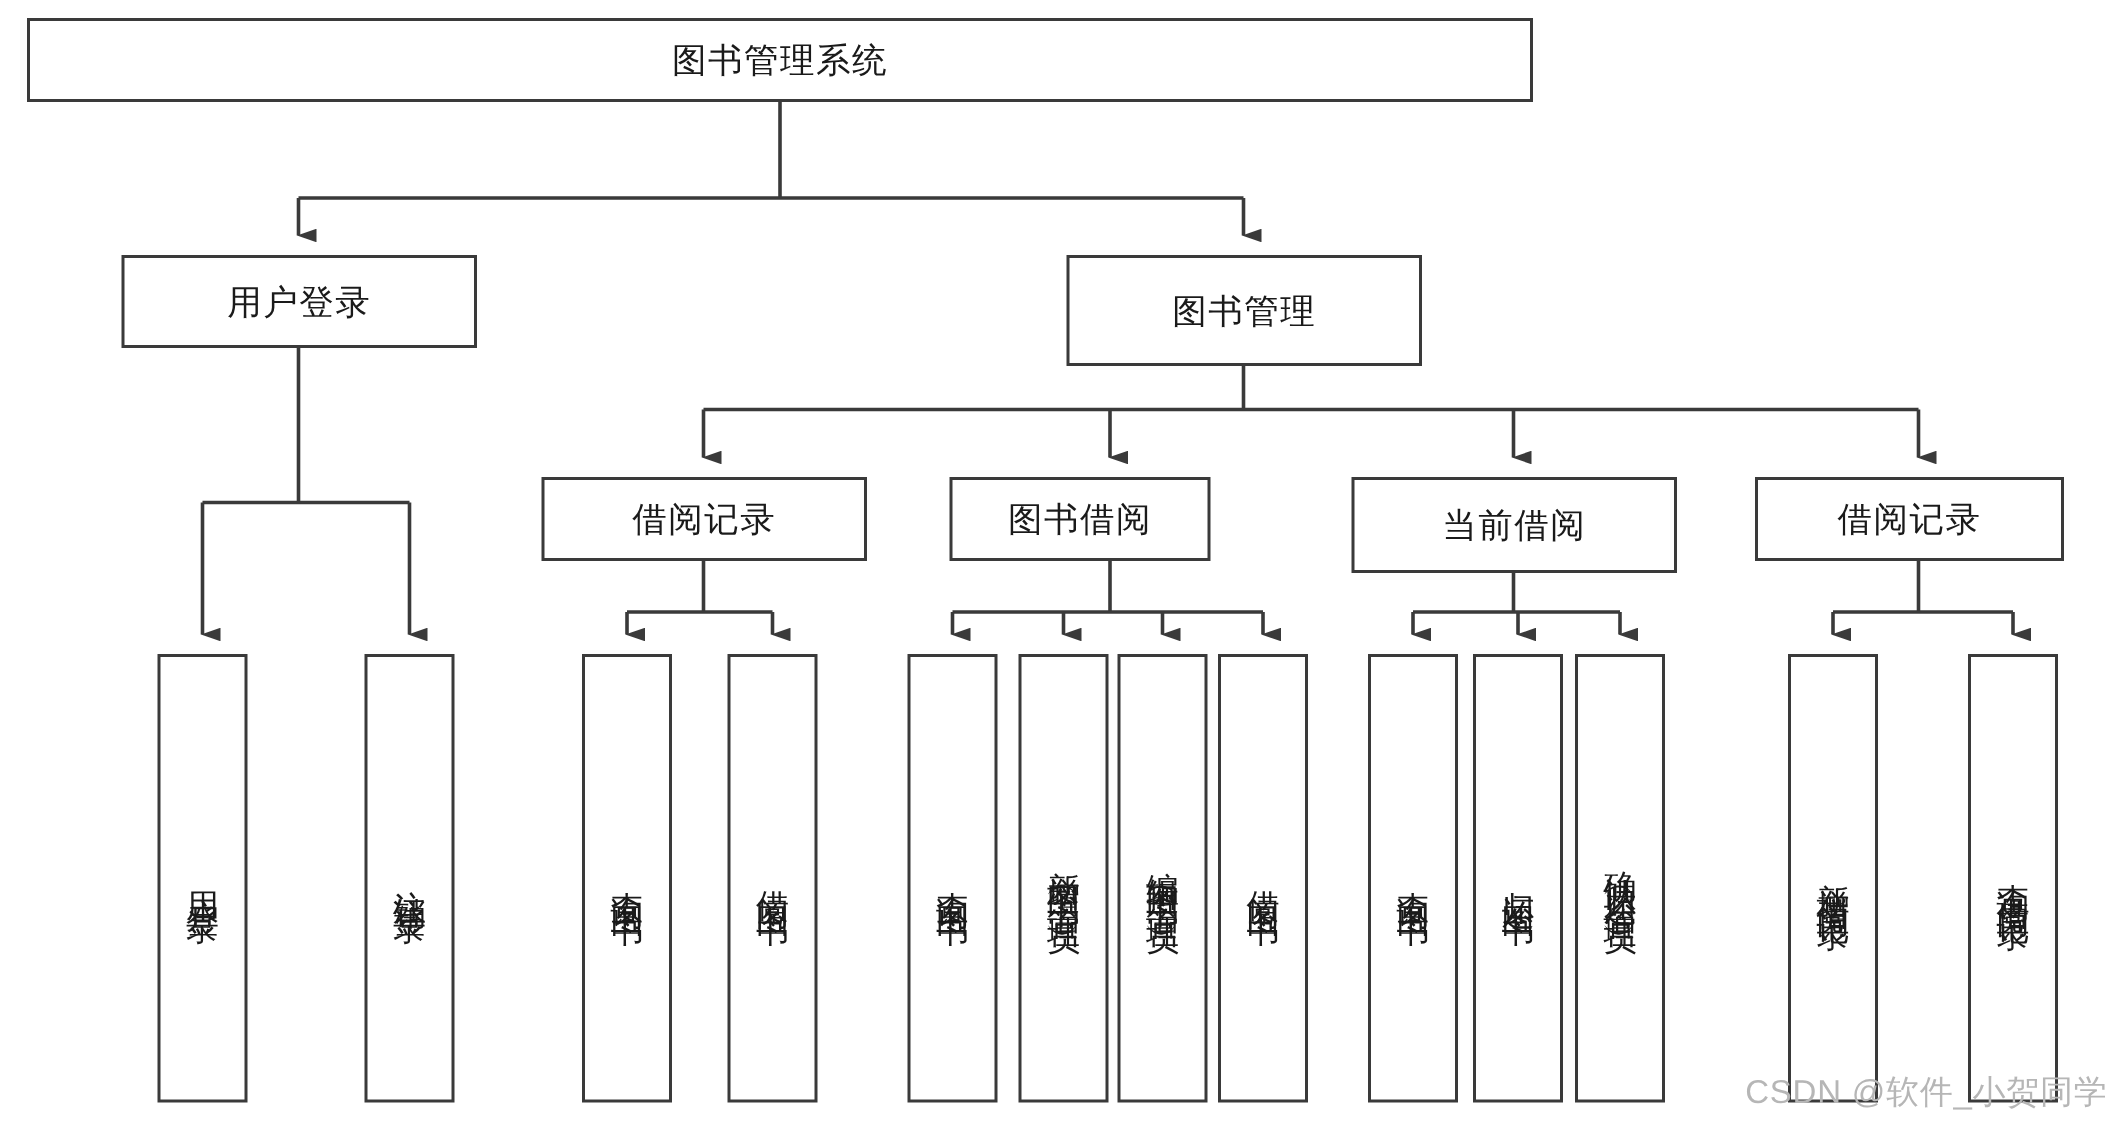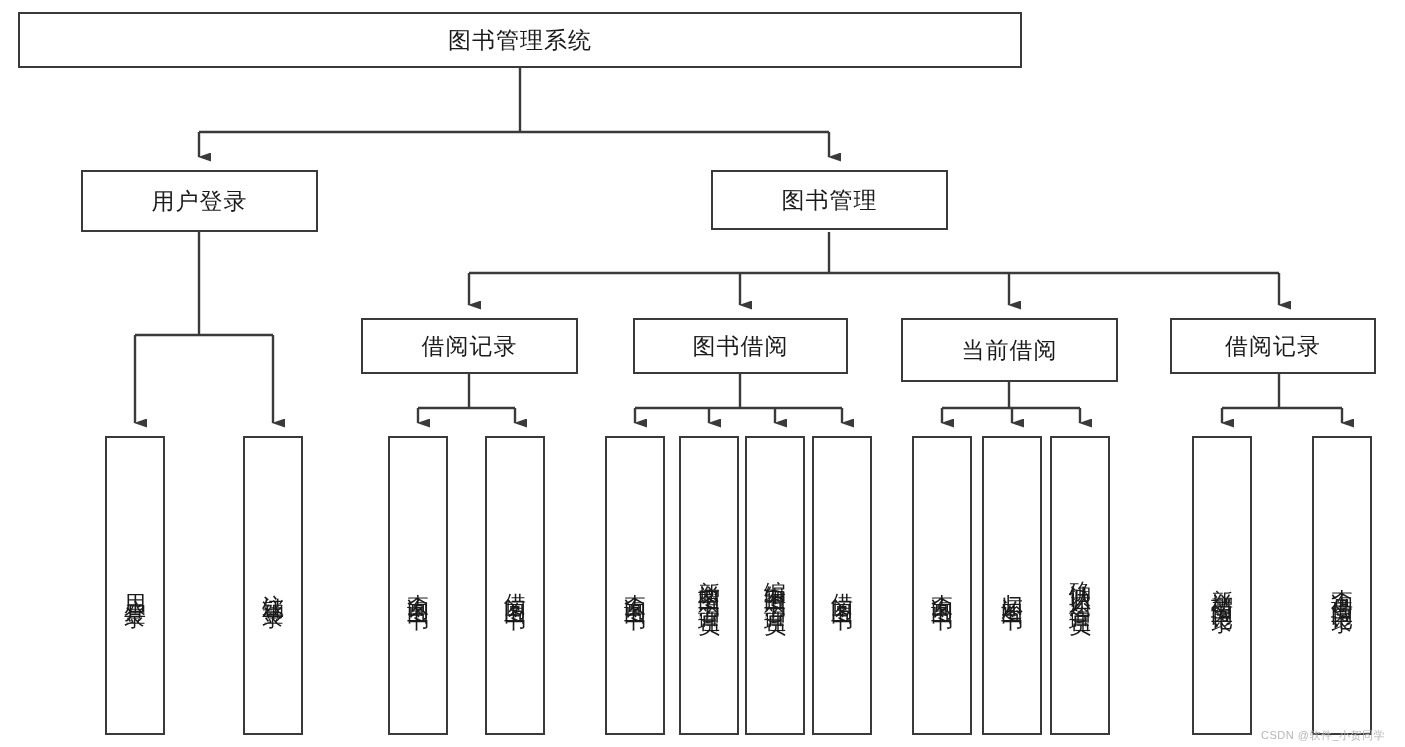--- a/index.html
+++ b/index.html
@@ -53,23 +53,23 @@
   .node.vertical .node-label {
     writing-mode: vertical-rl;
     text-orientation: upright;
     font-size: 22px;
     letter-spacing: 5px;
     line-height: 1;
     white-space: nowrap;
   }
   #watermark {
     position: absolute;
-    right: 20px;
+    right: 0;
     bottom: 4px;
-    font-size: 11px;
+    font-size: 22px;
     color: #b6b6b6;
     letter-spacing: 0.5px;
     white-space: nowrap;
     margin-left: 32px;
   }
 </style>
 </head>
 <body>
 
 <div id="diagram-root">
@@ -117,27 +117,27 @@
       </g>
   </svg>
 
   <div id="nodes-layer">
       <div class="node horizontal" style="left: 18px; top: 12px; width: 1004px; height: 56px; border-color: rgb(58, 58, 58); background: rgb(255, 255, 255); color: rgb(26, 26, 26);">
         <span class="node-label">图书管理系统</span>
       </div>
       <div class="node horizontal" style="left: 81px; top: 170px; width: 237px; height: 62px; border-color: rgb(58, 58, 58); background: rgb(255, 255, 255); color: rgb(26, 26, 26);">
         <span class="node-label">用户登录</span>
       </div>
-      <div class="node horizontal" style="left: 711px; top: 170px; width: 237px; height: 60px; border-color: rgb(58, 58, 58); background: rgb(255, 255, 255); color: rgb(26, 26, 26);">
+      <div class="node horizontal" style="left: 711px; top: 170px; width: 237px; height: 74px; border-color: rgb(58, 58, 58); background: rgb(255, 255, 255); color: rgb(26, 26, 26);">
         <span class="node-label">图书管理</span>
       </div>
       <div class="node horizontal" style="left: 361px; top: 318px; width: 217px; height: 56px; border-color: rgb(58, 58, 58); background: rgb(255, 255, 255); color: rgb(26, 26, 26);">
         <span class="node-label">借阅记录</span>
       </div>
-      <div class="node horizontal" style="left: 633px; top: 318px; width: 215px; height: 56px; border-color: rgb(58, 58, 58); background: rgb(255, 255, 255); color: rgb(26, 26, 26);">
+      <div class="node horizontal" style="left: 633px; top: 318px; width: 174px; height: 56px; border-color: rgb(58, 58, 58); background: rgb(255, 255, 255); color: rgb(26, 26, 26);">
         <span class="node-label">图书借阅</span>
       </div>
       <div class="node horizontal" style="left: 901px; top: 318px; width: 217px; height: 64px; border-color: rgb(58, 58, 58); background: rgb(255, 255, 255); color: rgb(26, 26, 26);">
         <span class="node-label">当前借阅</span>
       </div>
       <div class="node horizontal" style="left: 1170px; top: 318px; width: 206px; height: 56px; border-color: rgb(58, 58, 58); background: rgb(255, 255, 255); color: rgb(26, 26, 26);">
         <span class="node-label">借阅记录</span>
       </div>
       <div class="node vertical" style="left: 105px; top: 436px; width: 60px; height: 299px; border-color: rgb(58, 58, 58); background: rgb(255, 255, 255); color: rgb(26, 26, 26);">
         <span class="node-label">用户登录</span>

